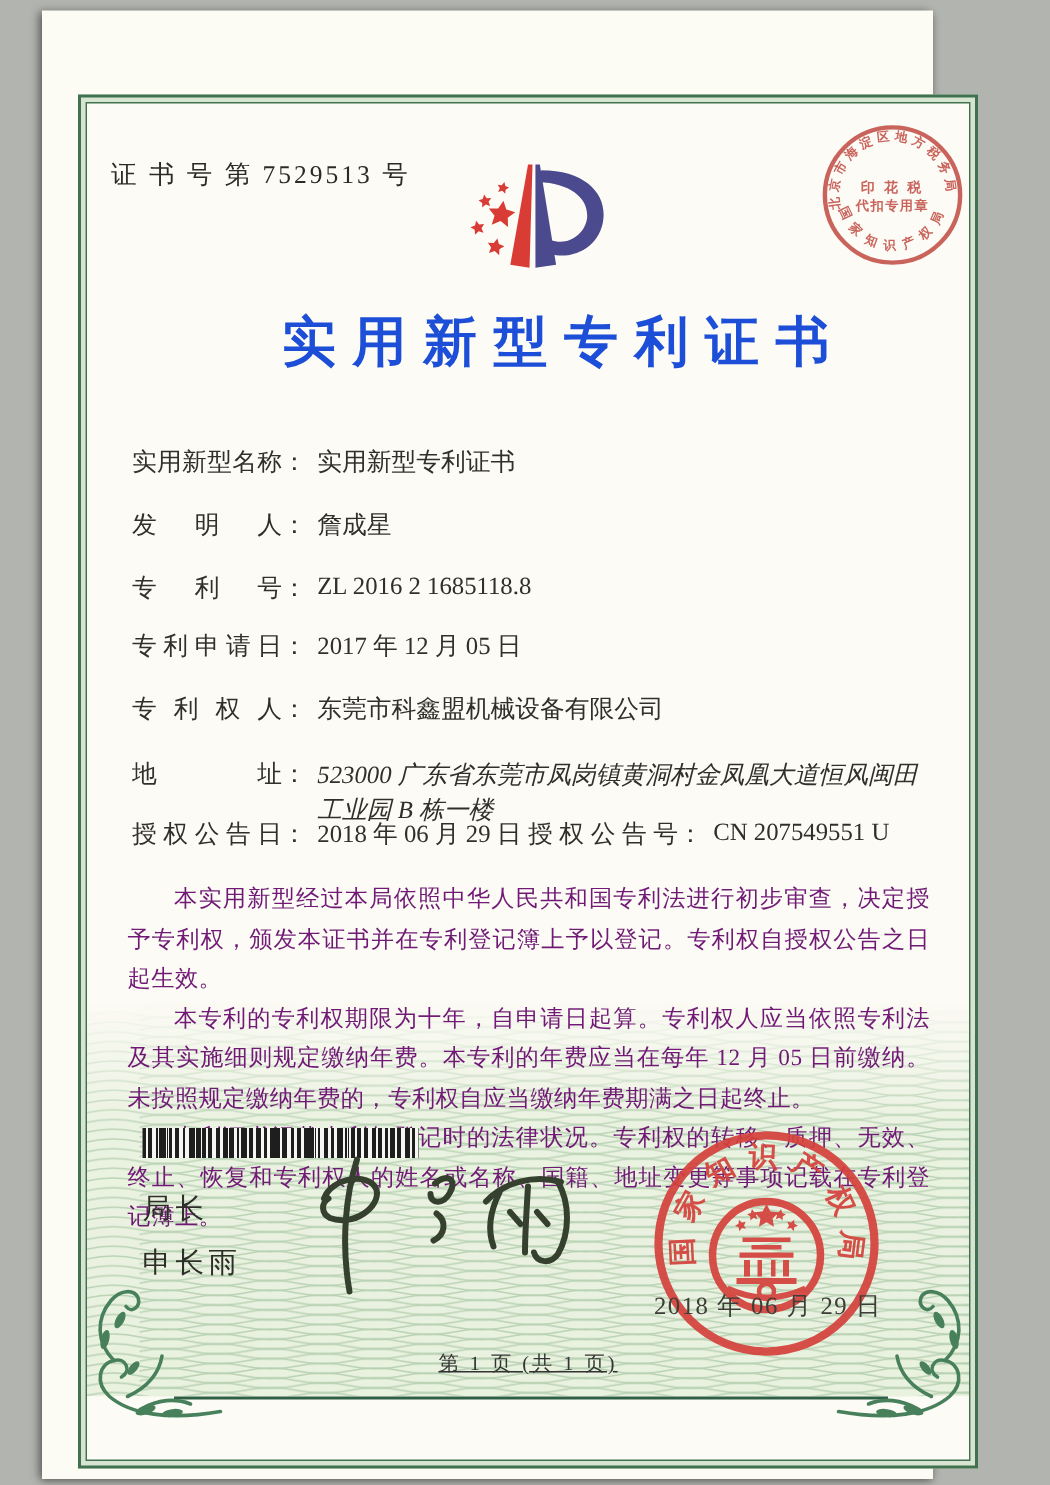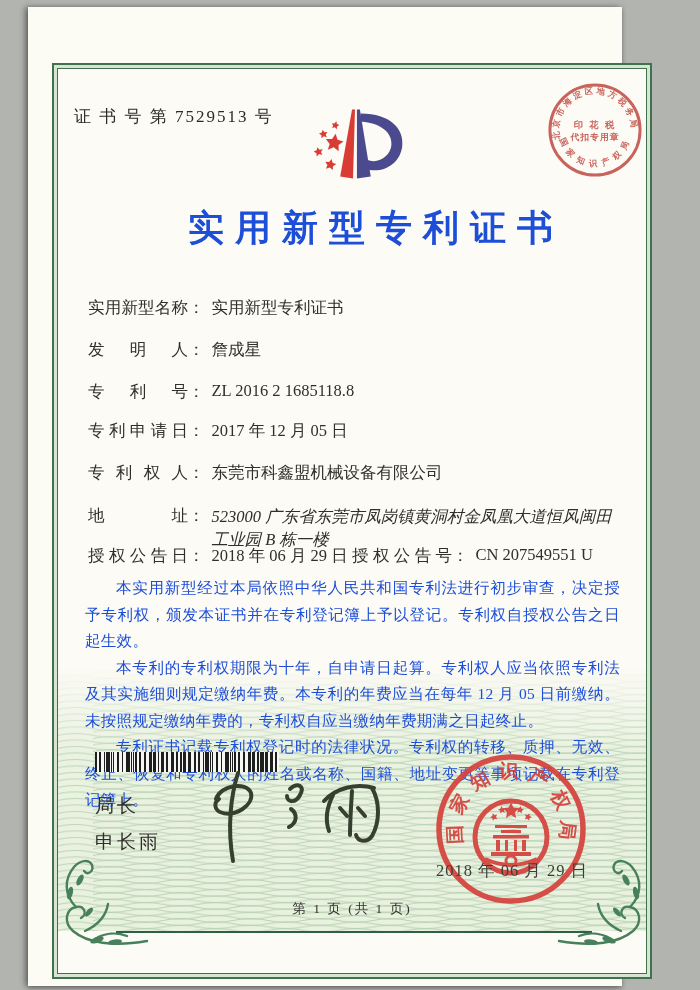--- a/index.html
+++ b/index.html
@@ -26,21 +26,21 @@
            font-weight:600; letter-spacing:11px; color:#1d4ed8;margin-left:24px; }
 
   .fields { left:60px; top:0; width:560px; height:100%; z-index:4; position:absolute; }
   .frow { position:absolute; left:0; font-size:16.5px; color:#30302b; white-space:nowrap; }
   .f-label { display:inline-block; width:100px; text-align:justify; text-align-last:justify; vertical-align:top; }
   .f-colon { display:inline-block; vertical-align:top; }
   .f-value { display:inline-block; margin-left:7px; vertical-align:top; white-space:pre-line; }
   .frow.addr .f-value { width:440px; line-height:23px; white-space:pre-line;font-style:italic; }
   .grant2 { position:absolute; left:264px; top:0; }
 
-  .body-text { left:57px; top:568px; width:535px; z-index:4; position:absolute; color:#1d4ed8; }
+  .body-text { left:57px; top:580px; width:535px; z-index:4; position:absolute; color:#701a75; }
   .body-text p { font-size:15.5px; line-height:26.5px; text-indent:2em; text-align:justify; letter-spacing:.3px; }
 
   
   .band { position:absolute; left:30px; top:660px; width:588px; height:264px; z-index:2; }
   .band-rule { position:absolute; left:88px; top:924px; width:476px; border-top:2px solid #2f5f45; z-index:3; }
   .flourish { position:absolute; width:96px; height:100px; top:842px; z-index:3; }
   .flourish.fl-left { left:27px; }
   .flourish.fl-right { left:527px; transform:scaleX(-1); }
 
   .barcode { left:67px; top:745px; width:184px; height:20px; background-color:#f6f6f2;
@@ -53,21 +53,21 @@
              font-size:19px; color:#2e2e29; letter-spacing:3px; z-index:4; position:absolute; }
   .officer div { margin-bottom:10px; }
 
   .signature { left:158px; top:754px; width:218px; height:112px; }
 
   .seal { left:405px; top:744px; width:156px; height:156px; opacity:.92; }
   .seal-date { left:400px; top:853px; width:168px; text-align:center; font-size:16.5px;
                letter-spacing:1px; color:#3d3d37; z-index:5; }
 
   .footer { left:24px; top:893px; width:600px; text-align:center; font-size:13.5px;
-            color:#333; letter-spacing:2px; z-index:4; }
+            color:#333; letter-spacing:2px; z-index:4;text-decoration:underline; }
 </style>
 </head>
 <body>
 
 <div class="scan">
   <div class="page">
 
     <div class="frame">
       <div class="frame-inner"></div>
     </div>

